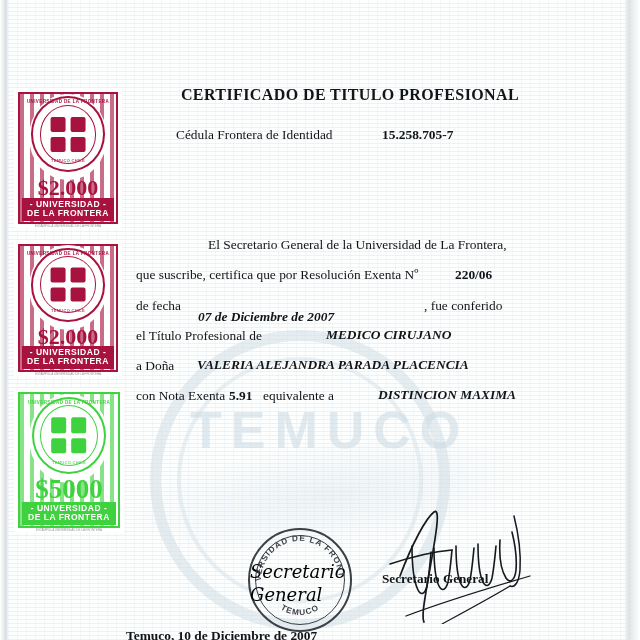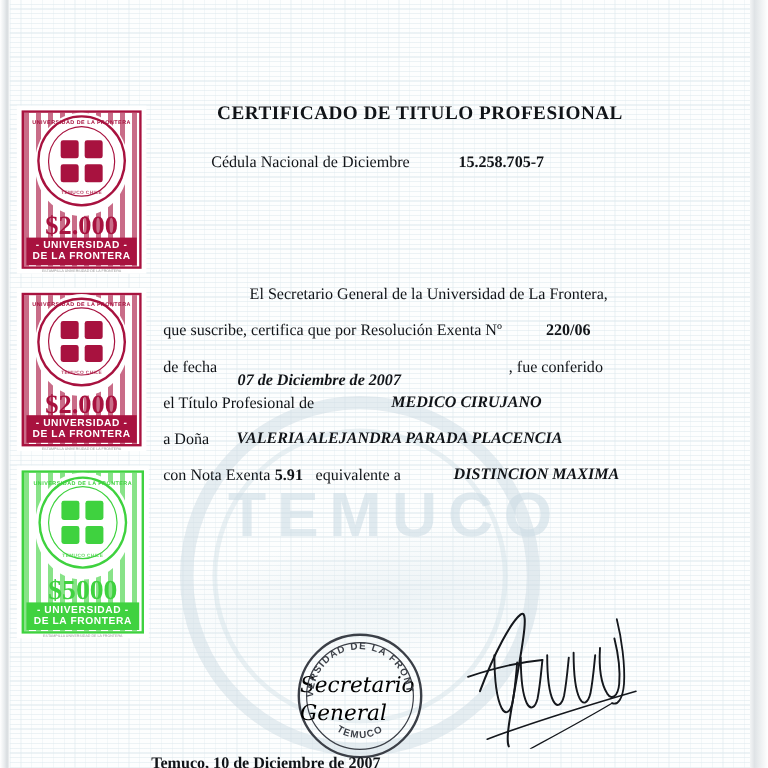--- a/index.html
+++ b/index.html
@@ -326,31 +326,31 @@
       <div class="inner"></div>
       <div class="cross">
         <i></i>
           <i></i>
           <i></i>
           <i></i>
       </div>
     </div>
     <div class="arc-top">UNIVERSIDAD DE LA FRONTERA</div>
     <div class="arc-bot">TEMUCO  CHILE</div>
-    <div class="value" style="font-size:23px;">$5000</div>
+    <div class="value" style="font-size:27px;">$5000</div>
     <div class="banner" style="font-size:8.5px;">
       <div>- UNIVERSIDAD -</div>
       <div>DE LA FRONTERA</div>
     </div>
     <div class="micro">ESTAMPILLA  UNIVERSIDAD DE LA FRONTERA</div>
   </div>
 
   <div class="doc-title">CERTIFICADO DE TITULO PROFESIONAL</div>
 
-  <div class="row" style="left:176px; top:127px;">Cédula Nacional de Diciembre</div>
+  <div class="row" style="left:176px; top:127px;">Cédula Frontera de Identidad</div>
   <div class="row val-b" style="left:382px; top:127px;">15.258.705-7</div>
 
   <div class="row" style="left:136px; top:267px;">que suscribe, certifica que por Resolución Exenta Nº</div>
 
   <div class="row" style="left:208px; top:237px;">El Secretario General de la  Universidad de  La Frontera,</div>
   <div class="row val-b" style="left:455px; top:267px;">220/06</div>
 
   <div class="row" style="left:136px; top:298px;">de  fecha</div>
   <div class="row val-bi" style="left:198px; top:297px;margin-top:12px;">07 de Diciembre de 2007</div>
   <div class="row" style="left:424px; top:298px;">, fue  conferido</div>
@@ -391,16 +391,17 @@
     <path d="M 8,58 C 26,52 48,46 70,44" stroke-width="1.5"></path>
     <path d="M 30,40 C 30,58 31,74 36,84 C 39,90 43,88 45,80 C 47,70 48,58 49,46" stroke-width="1.6"></path>
     <path d="M 52,42 C 52,58 53,72 57,80 C 60,86 64,84 66,76 C 68,66 69,54 70,44" stroke-width="1.6"></path>
     <path d="M 74,40 C 74,56 75,70 79,78 C 82,84 86,82 88,74 C 90,64 91,52 92,42" stroke-width="1.6"></path>
     <path d="M 96,38 C 96,54 97,68 101,76 C 104,82 108,80 110,72 C 112,62 113,50 114,40" stroke-width="1.6"></path>
     <path d="M 118,34 C 117,50 119,64 124,72 C 128,78 133,74 134,64 C 135,52 133,38 130,26" stroke-width="1.6"></path>
     <path d="M 132,10 C 136,26 139,48 138,64 C 137,76 133,82 128,80" stroke-width="1.5"></path>
     <path d="M 24,110 C 56,98 100,84 148,70" stroke-width="1.3"></path>
     <path d="M 60,118 C 82,106 108,92 128,80" stroke-width="1.1"></path>
   </svg>
+  <div class="sig-label">Secretario General</div>
 
   <div class="bottom-line">Temuco, 10 de Diciembre de 2007</div>
 
 </div>
 
 </body></html>

